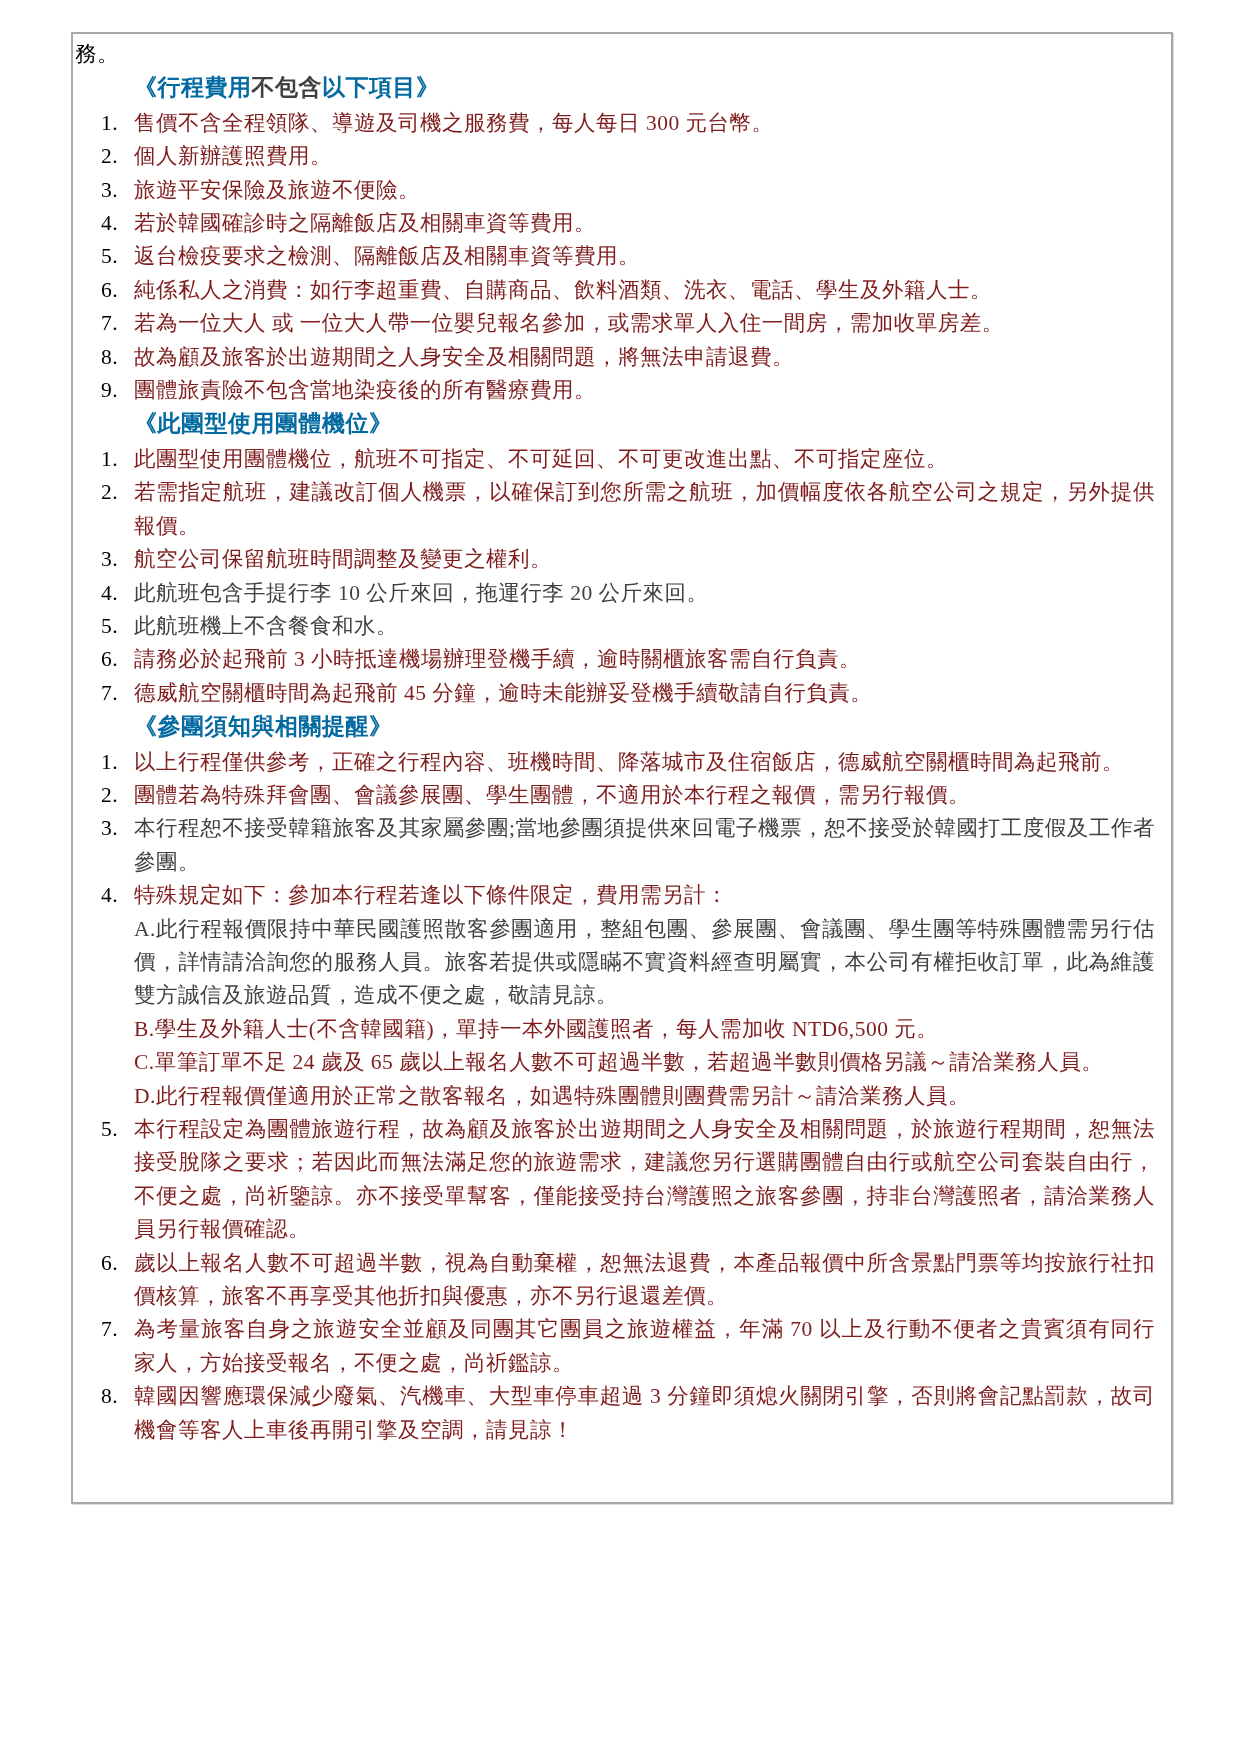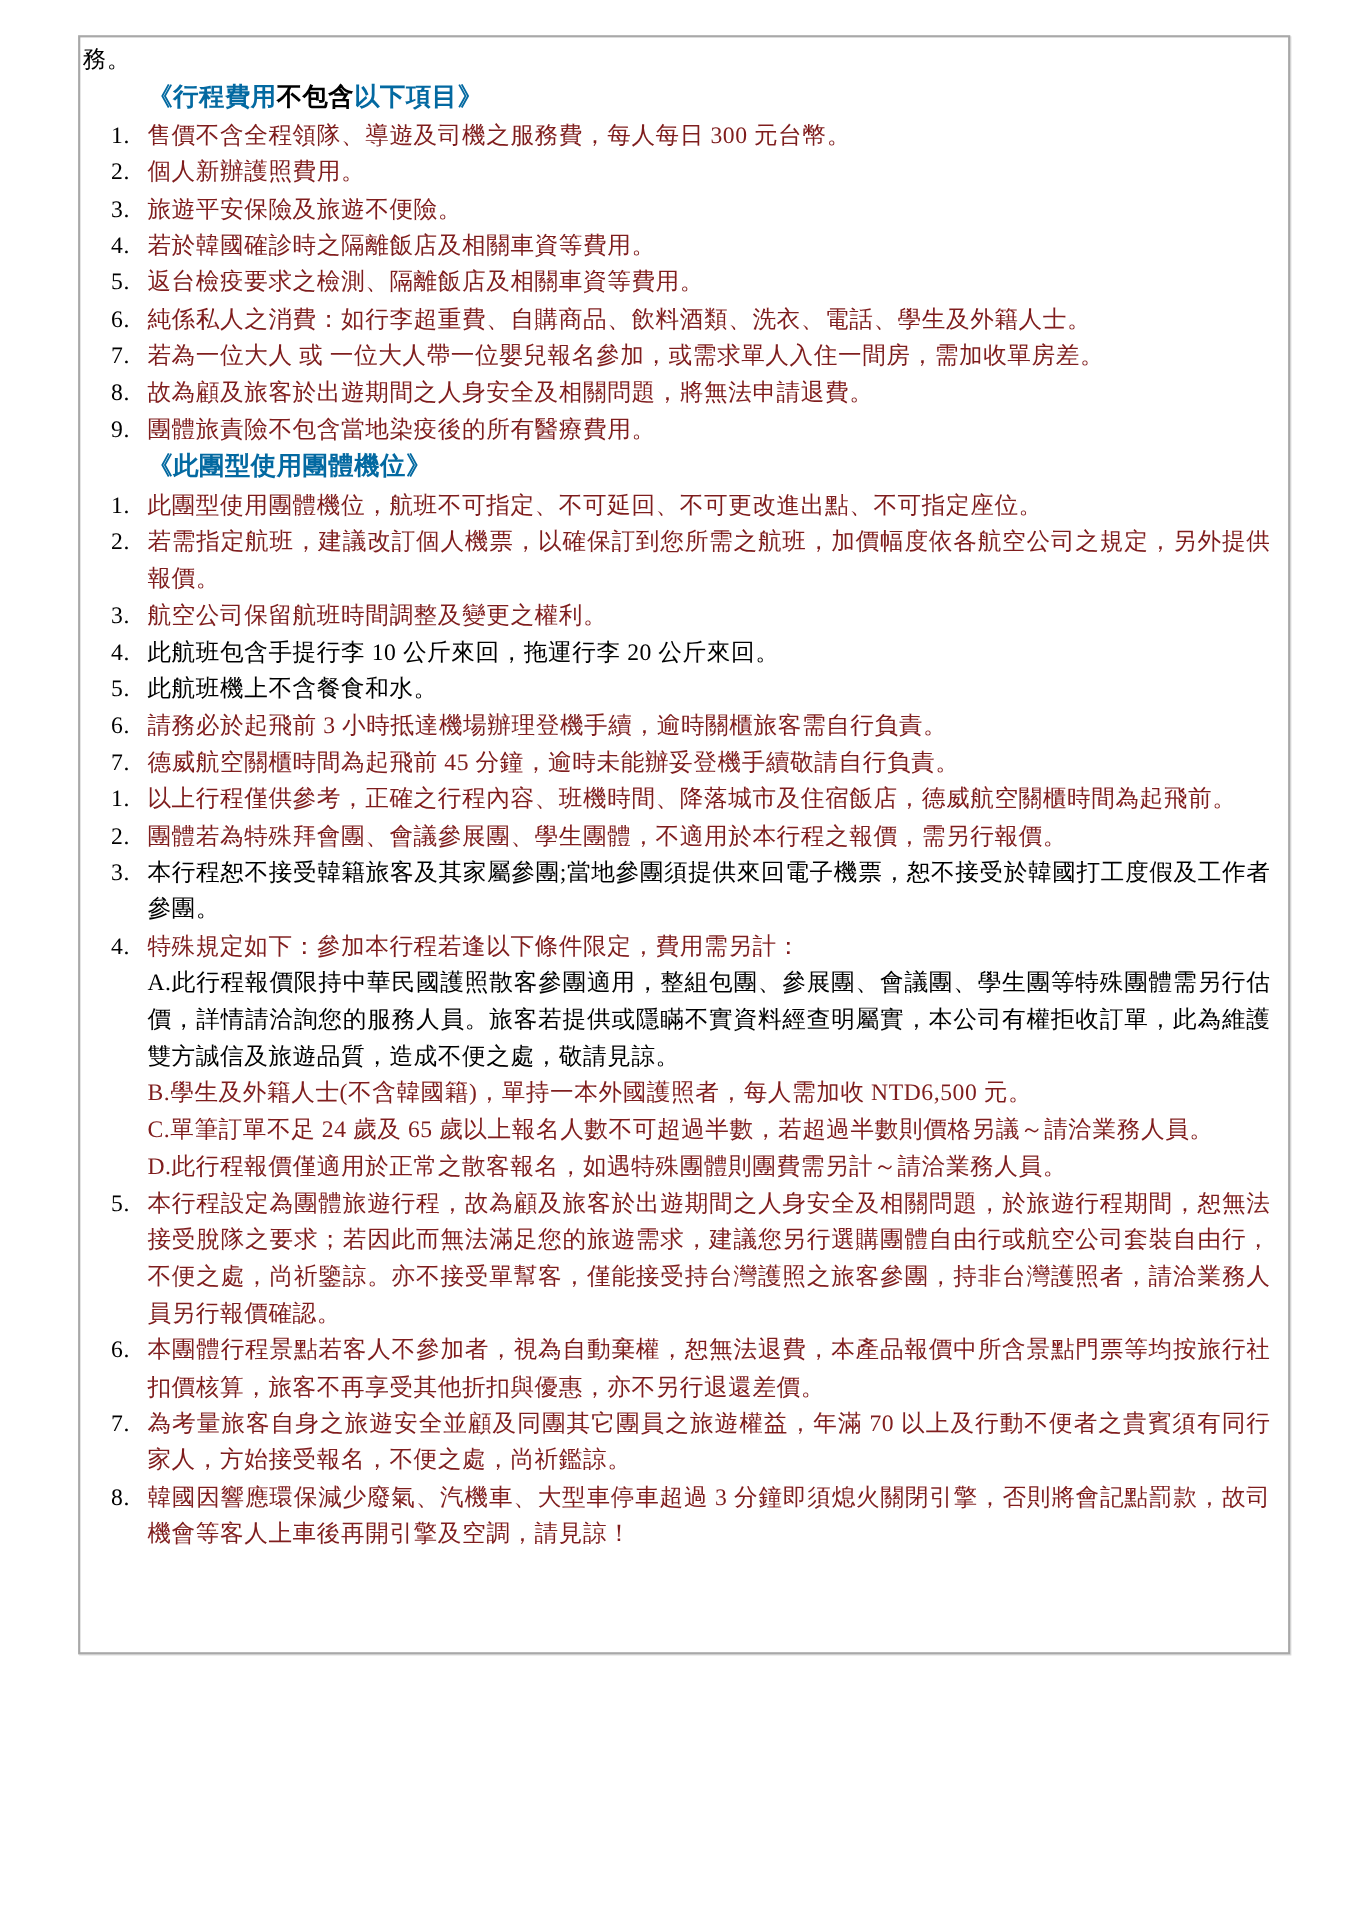--- a/index.html
+++ b/index.html
@@ -44,21 +44,21 @@
     text-align:left;
   }
   .itext{
     flex:1;
     text-align:justify;
   }
   .sub{
     text-align:justify;
   }
   .c-black{color:#7f1d1d;}
-  .c-red{color:#000000;margin-top:41px;}
+  .c-red{color:#404040;margin-top:41px;}
   .c-blue{color:#0369a1;font-family:Liberation Mono, monospace;}
 </style>
 </head>
 <body>
 
 <div class="doc-box">
   <div class="doc-content">
     <div class="cont-line">務。</div>
     <div id="sections">
         <div class="section-heading"><span class="c-blue">《行程費用</span><span class="c-red">不包含</span><span class="c-blue">以下項目》</span></div>
@@ -120,20 +120,21 @@
           <div class="itext"><span class="c-red">此航班機上不含餐食和水。</span></div>
         </div>
         <div class="item">
           <span class="num">6.</span>
           <div class="itext"><span class="c-black">請務必於起飛前 3 小時抵達機場辦理登機手續，逾時關櫃旅客需自行負責。</span></div>
         </div>
         <div class="item">
           <span class="num">7.</span>
           <div class="itext"><span class="c-black">德威航空關櫃時間為起飛前 45 分鐘，逾時未能辦妥登機手續敬請自行負責。</span></div>
         </div>
+        <div class="section-heading"><span class="c-blue">《參團須知與相關提醒》</span></div>
         <div class="item">
           <span class="num">1.</span>
           <div class="itext"><span class="c-black">以上行程僅供參考，正確之行程內容、班機時間、降落城市及住宿飯店，德威航空關櫃時間為起飛前。</span></div>
         </div>
         <div class="item">
           <span class="num">2.</span>
           <div class="itext"><span class="c-black">團體若為特殊拜會團、會議參展團、學生團體，不適用於本行程之報價，需另行報價。</span></div>
         </div>
         <div class="item">
           <span class="num">3.</span>
@@ -142,21 +143,21 @@
         <div class="item">
           <span class="num">4.</span>
           <div class="itext"><span class="c-black">特殊規定如下：參加本行程若逢以下條件限定，費用需另計：</span><div class="sub"><span class="c-red">A.此行程報價限持中華民國護照散客參團適用，整組包團、參展團、會議團、學生團等特殊團體需另行估價，詳情請洽詢您的服務人員。旅客若提供或隱瞞不實資料經查明屬實，本公司有權拒收訂單，此為維護雙方誠信及旅遊品質，造成不便之處，敬請見諒。</span></div><div class="sub"><span class="c-black">B.學生及外籍人士(不含韓國籍)，單持一本外國護照者，每人需加收 NTD6,500 元。</span></div><div class="sub"><span class="c-black">C.單筆訂單不足 24 歲及 65 歲以上報名人數不可超過半數，若超過半數則價格另議～請洽業務人員。</span></div><div class="sub"><span class="c-black">D.此行程報價僅適用於正常之散客報名，如遇特殊團體則團費需另計～請洽業務人員。</span></div></div>
         </div>
         <div class="item">
           <span class="num">5.</span>
           <div class="itext"><span class="c-black">本行程設定為團體旅遊行程，故為顧及旅客於出遊期間之人身安全及相關問題，於旅遊行程期間，恕無法接受脫隊之要求；若因此而無法滿足您的旅遊需求，建議您另行選購團體自由行或航空公司套裝自由行，不便之處，尚祈鑒諒。亦不接受單幫客，僅能接受持台灣護照之旅客參團，持非台灣護照者，請洽業務人員另行報價確認。</span></div>
         </div>
         <div class="item">
           <span class="num">6.</span>
-          <div class="itext"><span class="c-black">本團體行程景點若客人不參加者，視為自動棄權，恕無法退費，本產品報價中所含景點門票等均按旅行社扣價核算，旅客不再享受其他折扣與優惠，亦不另行退還差價。</span></div>
+          <div class="itext"><span class="c-black">歲以上報名人數不可超過半數，視為自動棄權，恕無法退費，本產品報價中所含景點門票等均按旅行社扣價核算，旅客不再享受其他折扣與優惠，亦不另行退還差價。</span></div>
         </div>
         <div class="item">
           <span class="num">7.</span>
           <div class="itext"><span class="c-black">為考量旅客自身之旅遊安全並顧及同團其它團員之旅遊權益，年滿 70 以上及行動不便者之貴賓須有同行家人，方始接受報名，不便之處，尚祈鑑諒。</span></div>
         </div>
         <div class="item">
           <span class="num">8.</span>
           <div class="itext"><span class="c-black">韓國因響應環保減少廢氣、汽機車、大型車停車超過 3 分鐘即須熄火關閉引擎，否則將會記點罰款，故司機會等客人上車後再開引擎及空調，請見諒！</span></div>
         </div>
       </div>

